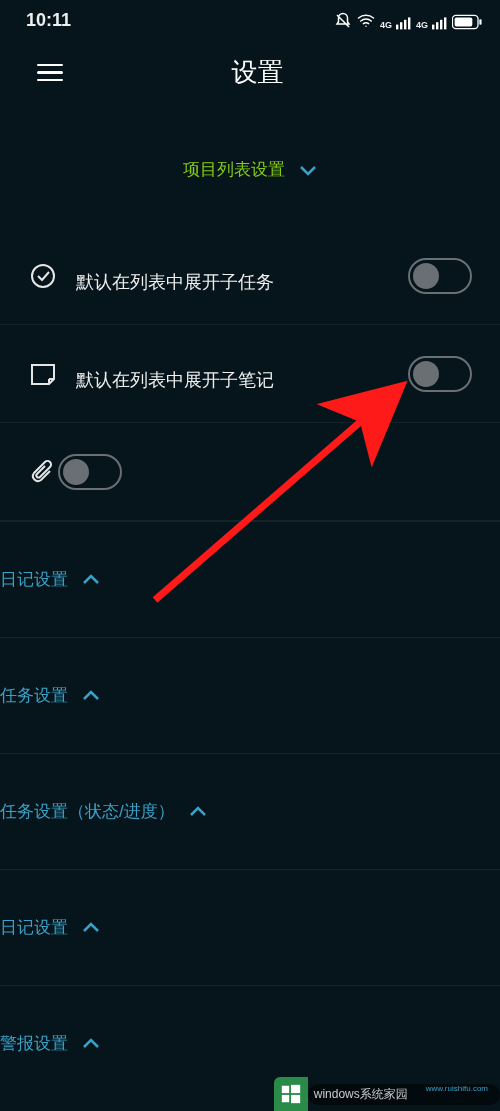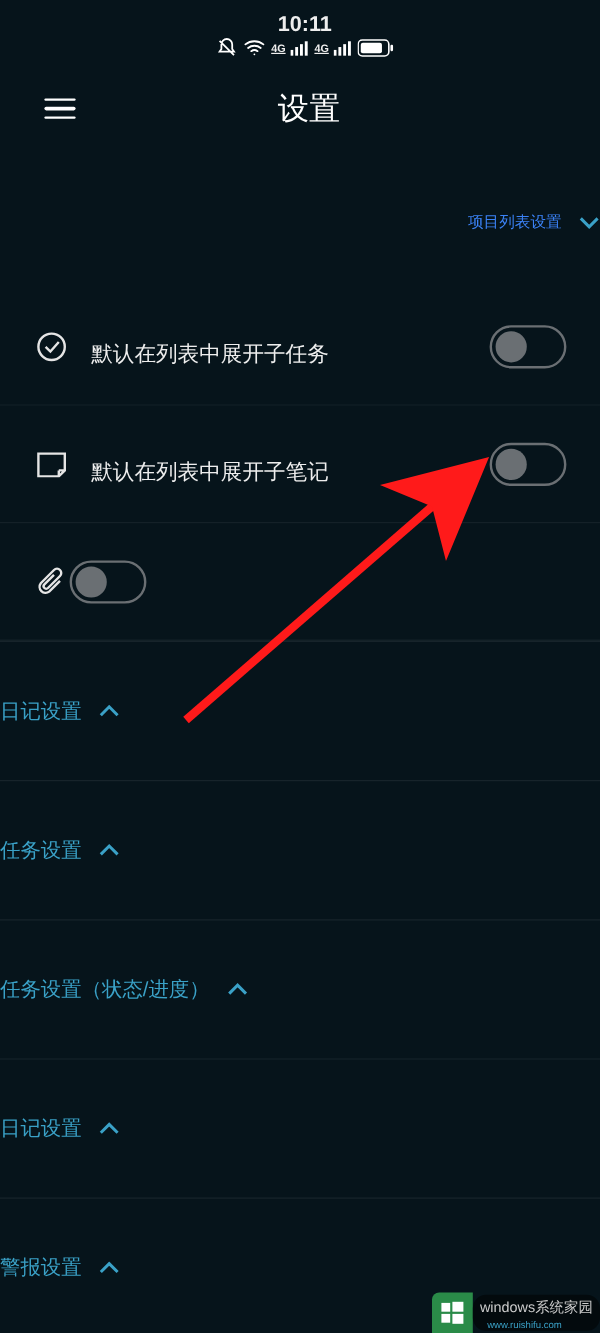--- a/index.html
+++ b/index.html
@@ -7,23 +7,23 @@
   width:500px; height:1111px;
   background:#06141b;
   color:#eee;
   font-family:-apple-system,"PingFang SC","Microsoft YaHei",sans-serif;
   overflow:hidden;
   position:relative;
 }
 .status-bar {
   display:flex; justify-content:space-between; align-items:center;
   padding:10px 18px 6px 26px;
-  font-size:18px; font-weight:600;flex-direction:column;
-}
-.status-right { display:flex; align-items:center; gap:4px;text-decoration:underline; }
+  font-size:18px; font-weight:600;
+}
+.status-right { display:flex; align-items:flex-end; gap:4px; }
 .status-right svg { display:block; }
 
 .header {
   display:flex; align-items:center;
   padding:18px 22px 18px 37px;
 }
 .menu-btn {
   width:32px; height:32px;
   display:flex; flex-direction:column; justify-content:center; gap:5px;
   cursor:pointer;
@@ -31,24 +31,24 @@
 .menu-btn span { height:2.5px; background:#fff; border-radius:2px; }
 .menu-btn span:nth-child(1){width:26px}
 .menu-btn span:nth-child(2){width:26px}
 .menu-btn span:nth-child(3){width:26px}
 .title {
   flex:1; text-align:center; font-size:26px; color:#fff;
   margin-right:32px;
 }
 
 .sec-header {
-  display:flex; align-items:center; justify-content:flex-end;
+  display:flex; align-items:center; justify-content:center;
   gap:14px;
-  color:#3b82f6;
-  font-size:13px;
+  color:#84cc16;
+  font-size:17px;
   padding:50px 0 46px 0;
 }
 .chev { fill:none; stroke:#3aa1c7; stroke-width:2.5; }
 
 .opt-row {
   display:flex; align-items:center;
   padding:0 28px;
   height:98px;
   border-bottom:0.5px solid rgba(255,255,255,0.06);
 }
@@ -87,21 +87,21 @@
   position:absolute; right:0; bottom:0;
   display:flex; align-items:center;
 }
 .wm2 .box {
   width:34px; height:34px; background:#2a8b48;
   display:flex; align-items:center; justify-content:center;
   border-top-left-radius:6px;
 }
 .wm2 .txt { font-size:12px; color:#ccc; padding:2px 6px; }
 .wm2 .sub { font-size:8px; color:#3aa1c7; padding:0 12px; }
-.wm2 .col { display:flex; flex-direction:column; background:rgba(0,0,0,0.5); border-top-left-radius:6px;border-radius:11px; }
+.wm2 .col { display:flex; background:rgba(0,0,0,0.5); border-top-left-radius:6px;border-radius:11px; }
 </style>
 </head>
 <body>
 
 <div class="status-bar">
   <div>10:11</div>
   <div class="status-right">
     <svg width="18" height="18" viewBox="0 0 24 24">
         <path d="M12 2a6 6 0 016 6v5l2 3H4l2-3V8a6 6 0 016-6z M4 4l16 16" stroke="#fff" stroke-width="2" fill="none"></path>
       </svg>

